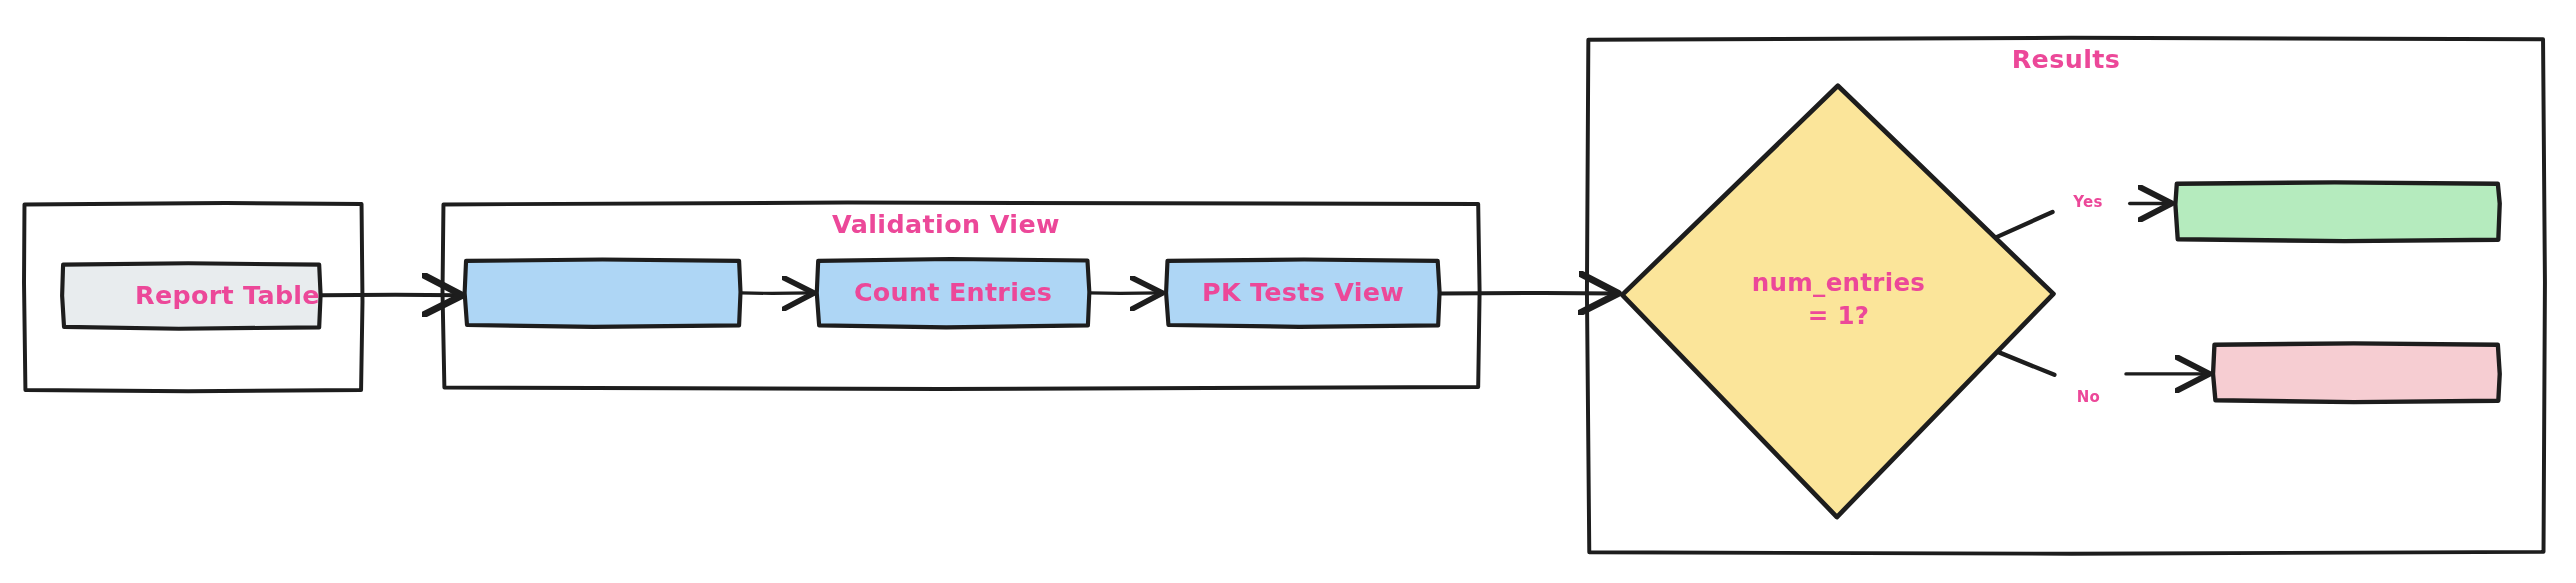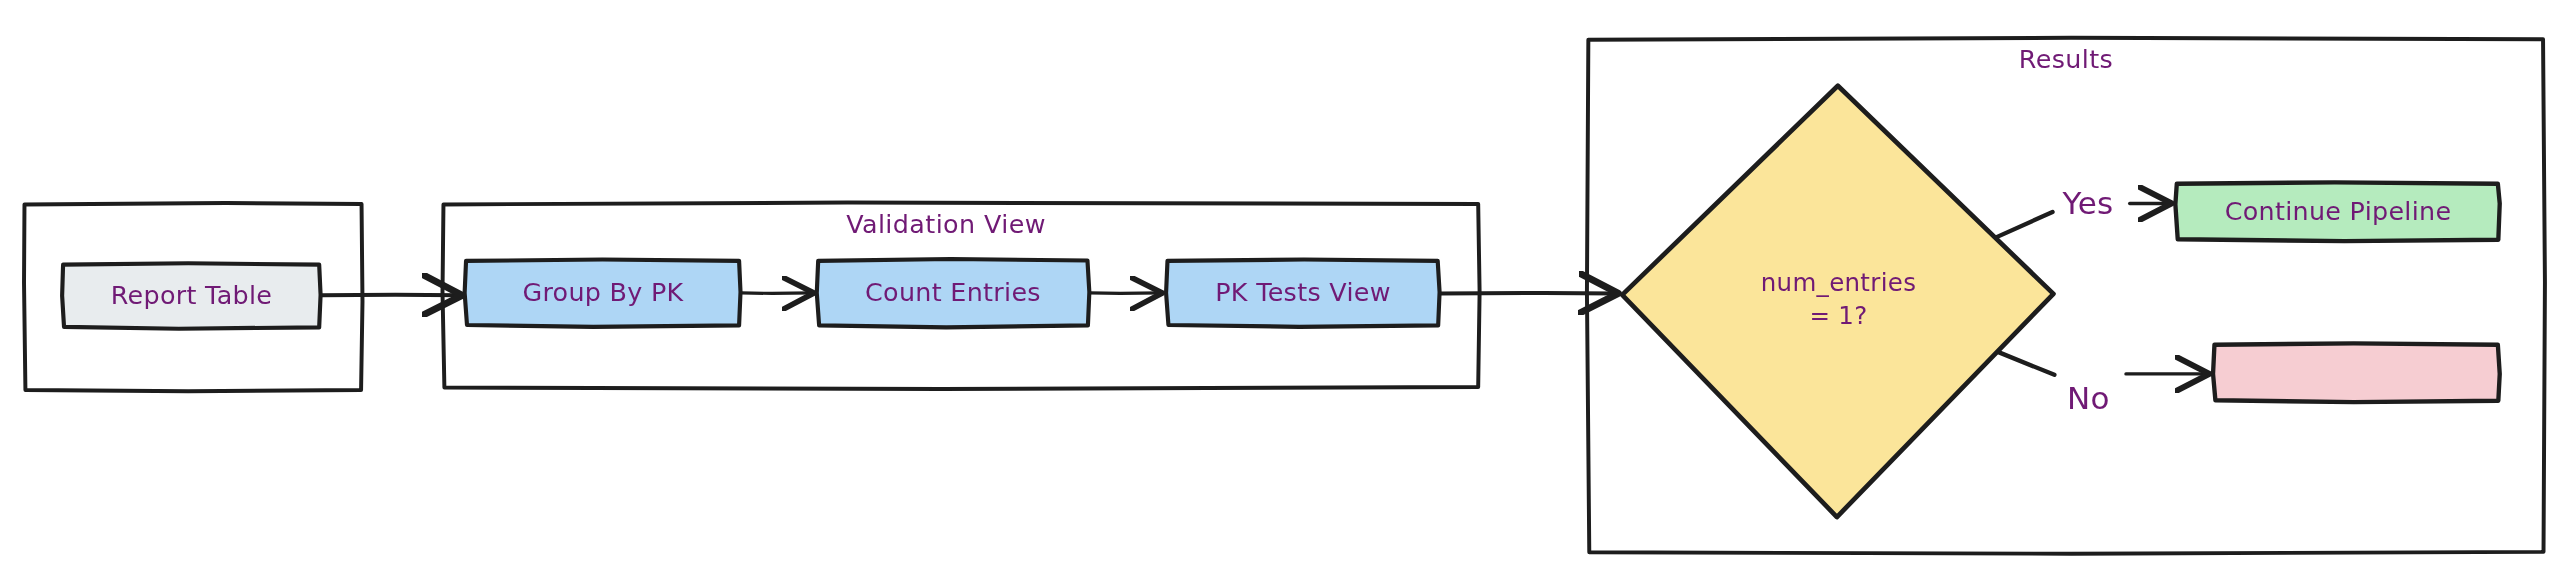--- a/index.html
+++ b/index.html
@@ -30,36 +30,37 @@
     width: 2576px;
     height: 584px;
     pointer-events: none;
   }
   .lbl {
     position: absolute;
     display: flex;
     align-items: center;
     justify-content: center;
     text-align: center;
-    color: #701a75;
+    color: #ec4899;
     font-family: "DejaVu Sans", sans-serif;
     line-height: 1.18;
     white-space: pre;
     pointer-events: auto;
+    font-weight: bold;
   }
   .group-title {
     font-size: 25.4px;
     letter-spacing: 0.4px;
   }
   .node-label {
     font-size: 25.4px;
     letter-spacing: 0.3px;
   }
   .edge-label {
-    font-size: 31px;
+    font-size: 15px;
     letter-spacing: 0.3px;
     background: #ffffff;
   }
   .diamond-label {
     font-size: 24.5px;
     letter-spacing: 0.3px;
   }
 </style>
 </head>
 <body>
@@ -140,32 +141,30 @@
     </g>
   </svg>
 
   <div class="label-layer">
 
 
     <div class="lbl group-title" style="left:427px; top:209px; width:1038px; height:32px;">Validation View</div>
 
     <div class="lbl group-title" style="left:1587px; top:44px; width:958px; height:32px;">Results</div>
 
-    <div class="lbl node-label" style="left:62px; top:264px; width:259px; height:64px;">Report Table</div>
+    <div class="lbl node-label" style="left:62px; top:264px; width:259px; height:64px;padding-left:36px;">Report Table</div>
 
-    <div class="lbl node-label" style="left:465px; top:260px; width:276px; height:66px;">Group By PK</div>
 
     <div class="lbl node-label" style="left:1167px; top:260px; width:272px; height:66px;">PK Tests View</div>
 
     <div class="lbl node-label" style="left:817px; top:260px; width:272px; height:66px;">Count Entries</div>
 
     <div class="lbl diamond-label" style="left:1714px; top:268px; width:249px; height:30px;">num_entries</div>
     <div class="lbl diamond-label" style="left:1714px; top:301px; width:249px; height:30px;">= 1?</div>
 
-    <div class="lbl node-label" style="left:2176px; top:183px; width:324px; height:58px;">Continue Pipeline</div>
 
 
     <div class="lbl edge-label" style="left:2058px; top:188px; width:60px; height:30px;">Yes</div>
 
     <div class="lbl edge-label" style="left:2062px; top:359px; width:53px; height:30px;margin-top:24px;">No</div>
 
   </div>
 </div>
 
 

